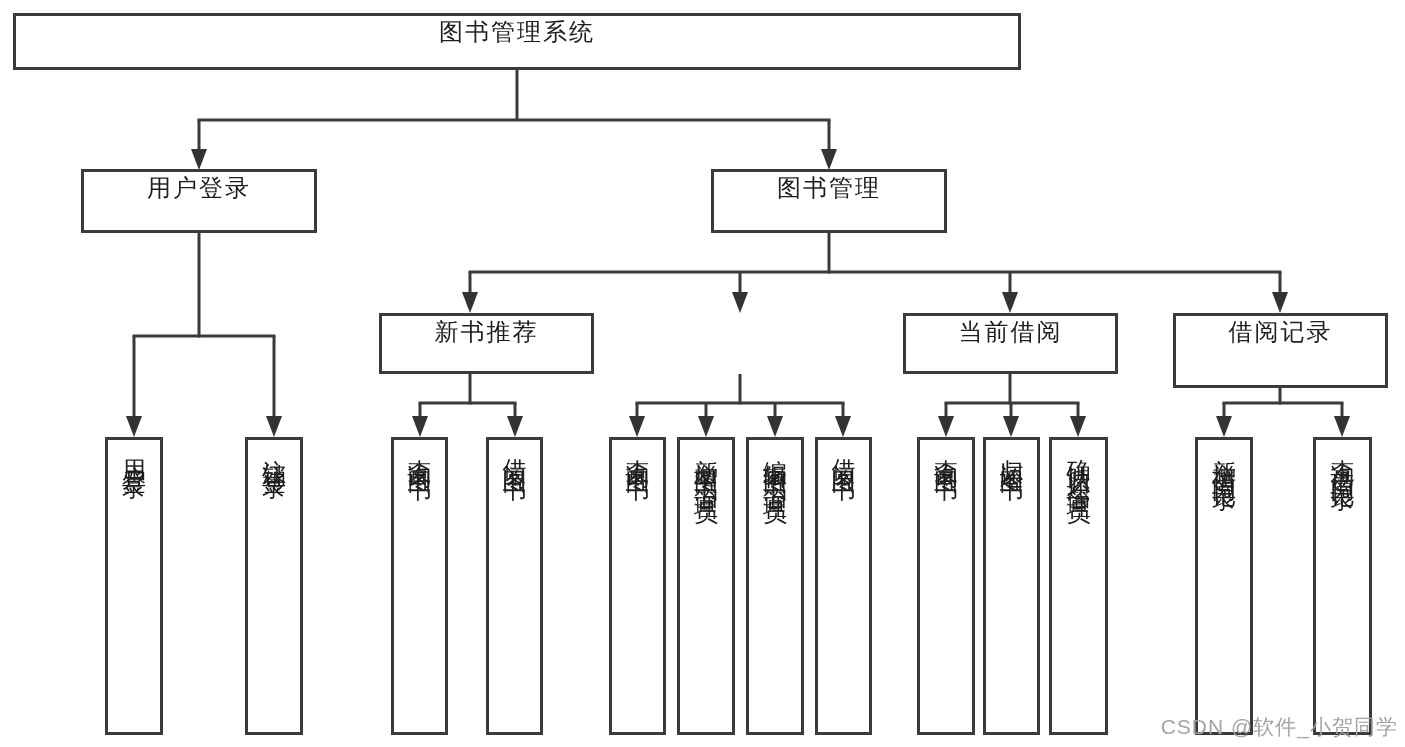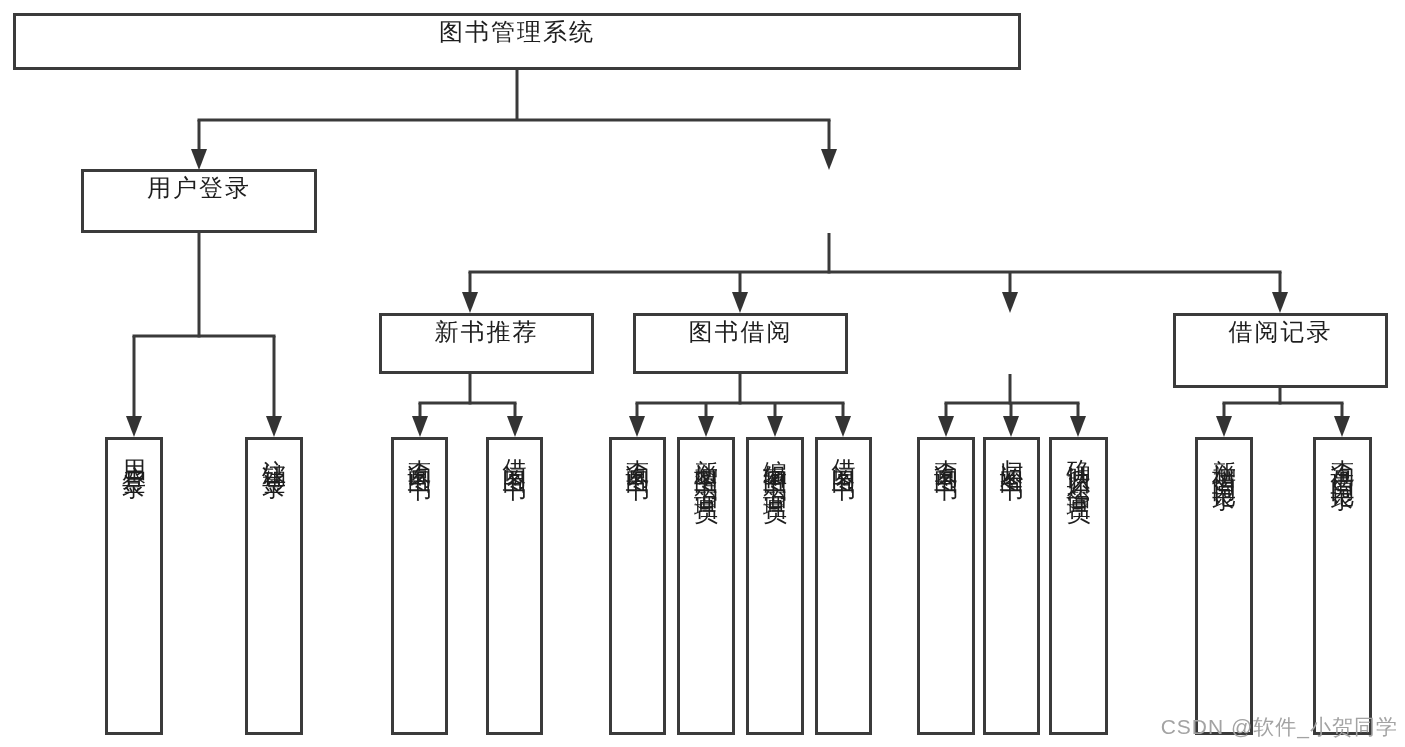--- a/index.html
+++ b/index.html
@@ -120,26 +120,29 @@
     <polygon points="1334,416 1350,416 1342,437"></polygon>
   </svg>
 
   <div class="box" style="left:13px; top:13px; width:1008px; height:57px;">
     <span class="label">图书管理系统</span>
   </div>
 
   <div class="box" style="left:81px; top:169px; width:236px; height:64px;">
     <span class="label">用户登录</span>
   </div>
+  <div class="box" style="left:711px; top:169px; width:236px; height:64px;">
+    <span class="label">图书管理</span>
+  </div>
 
   <div class="box" style="left:363px; top:313px; width:215px; height:61px;margin-left:16px;">
     <span class="label">新书推荐</span>
   </div>
-  <div class="box" style="left:633px; top:313px; width:215px; height:61px;">
-    <span class="label">图书借阅</span>
+  <div class="box" style="left:903px; top:313px; width:215px; height:61px;">
+    <span class="label">当前借阅</span>
   </div>
   <div class="box" style="left:1173px; top:313px; width:215px; height:75px;">
     <span class="label">借阅记录</span>
   </div>
 
   <div class="box v" style="left:105px; top:437px; width:58px; height:298px;">
     <span class="label">用户登录</span>
   </div>
   <div class="box v" style="left:245px; top:437px; width:58px; height:298px;">
     <span class="label">注销登录</span>

